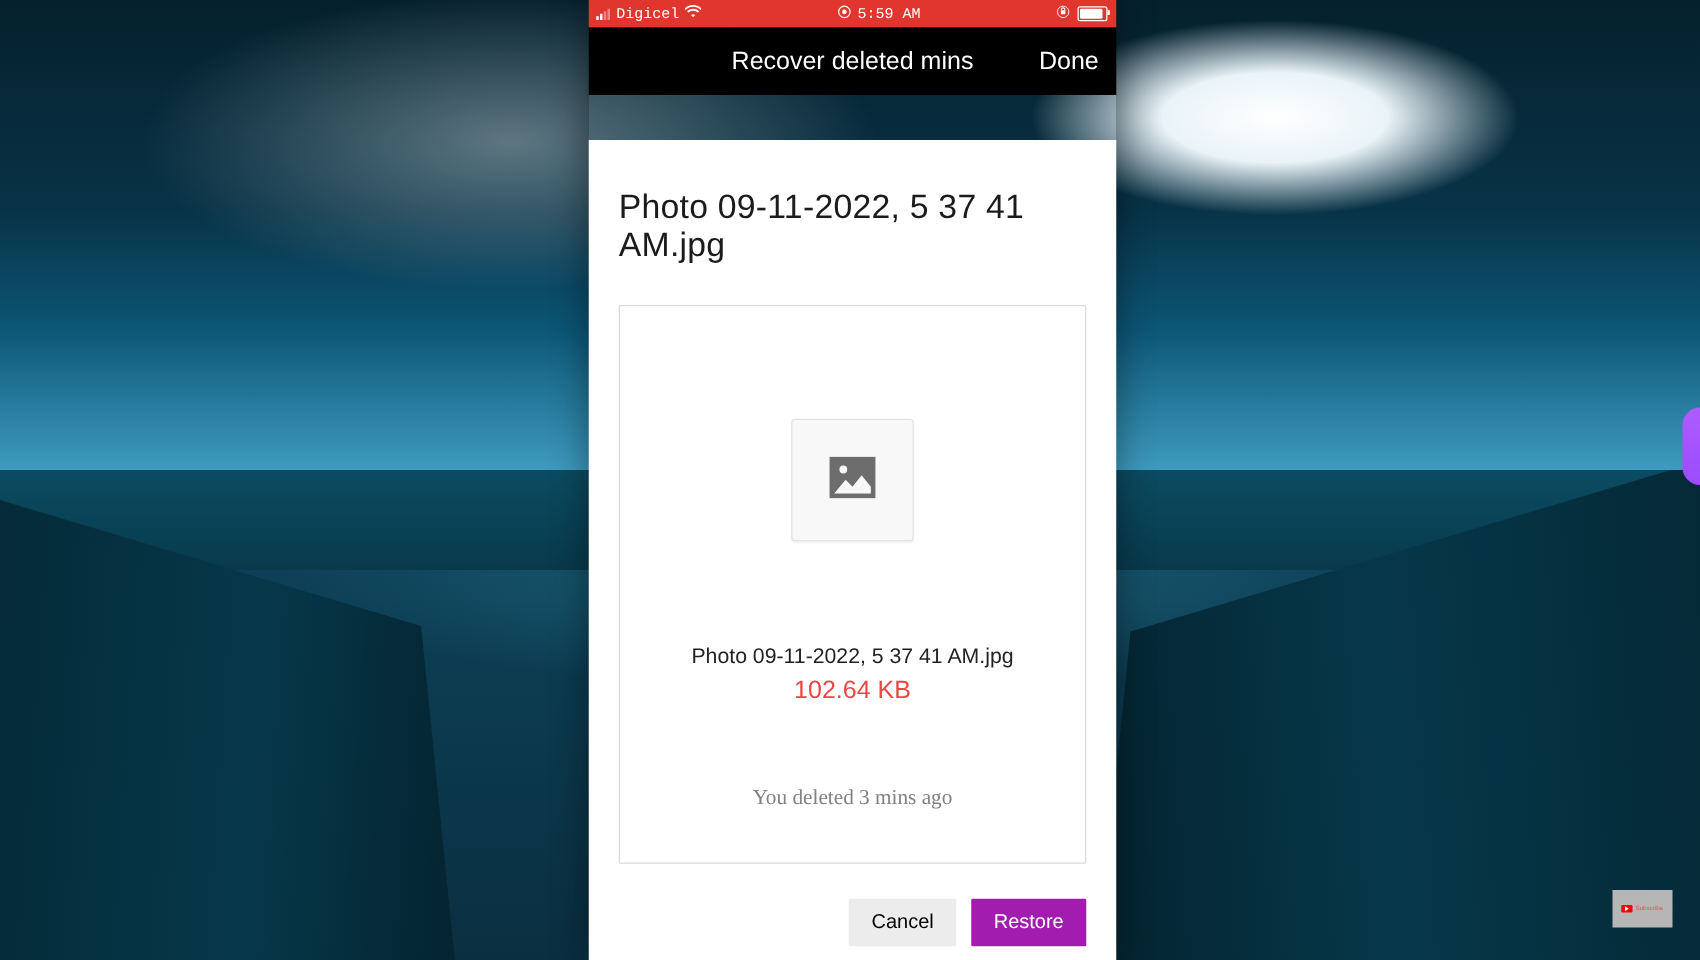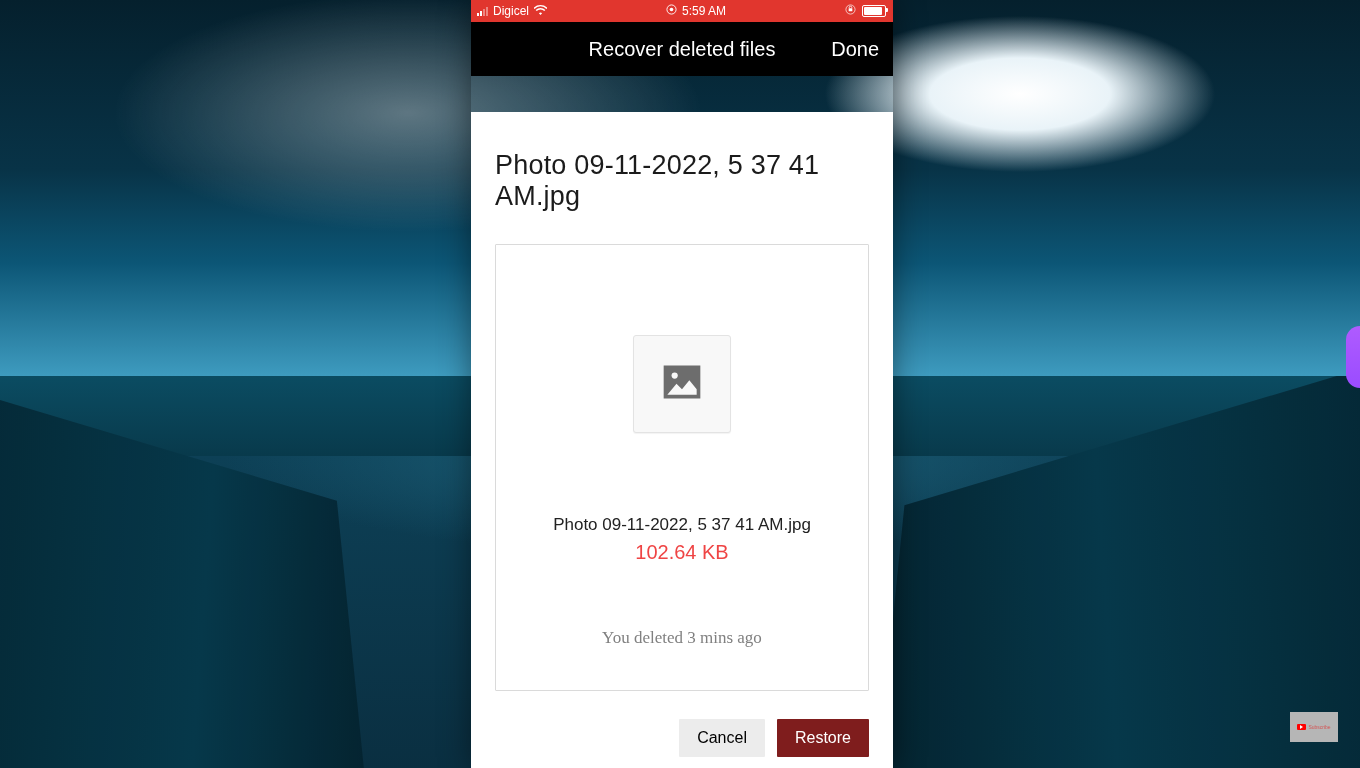--- a/index.html
+++ b/index.html
@@ -16,21 +16,21 @@
          background:
            radial-gradient(ellipse 650px 140px at 50% 0%, #1d617a 0%, rgba(13,60,77,0) 70%),
            linear-gradient(#0d4056 0%, #0a2f41 100%);}
   .bank-l,.bank-r{position:absolute;background:#042431;filter:brightness(.9);}
   .bank-l{left:-60px;top:-10px;width:420px;height:420px;transform:skewY(22deg) rotate(-6deg);
           background:linear-gradient(100deg,#052a38 0%,#073e52 60%,#052431 100%);}
   .bank-r{right:-40px;top:-20px;width:520px;height:440px;transform:skewY(-22deg) rotate(6deg);
           background:linear-gradient(-100deg,#052a38 0%,#073e52 55%,#052431 100%);}
   
   .phone{position:absolute;left:471px;top:0;width:422px;height:768px;box-shadow:0 0 30px rgba(0,0,0,.45);z-index:5;}
-  .statusbar{height:22px;background:#e1362e;color:#fff;display:flex;align-items:center;font-size:12px;font-weight:500;}
+  .statusbar{height:22px;background:#e1362e;color:#fff;display:flex;align-items:center;font-size:12px;font-weight:500;font-family:Liberation Mono, monospace;}
   .statusbar .sb-left{display:flex;align-items:center;gap:5px;padding-left:6px;}
   .statusbar .sb-center{flex:1;display:flex;justify-content:center;align-items:center;gap:5px;}
   .statusbar .sb-right{display:flex;align-items:center;gap:6px;padding-right:7px;}
   .sig-bars{display:flex;align-items:flex-end;gap:1px;height:10px;}
   .sig-bars span{width:2px;background:rgba(255,255,255,.4);}
   .sig-bars span.on{background:#fff;}
   .b1{height:3px}.b2{height:5px}.b3{height:7px}.b4{height:9px}
   .battery{position:relative;width:22px;height:10px;border:1px solid #fff;border-radius:2px;}
   .battery::after{content:"";position:absolute;right:-3px;top:2px;width:2px;height:4px;background:#fff;border-radius:0 1px 1px 0;}
   .battery i{position:absolute;left:1px;top:1px;bottom:1px;width:18px;background:#fff;border-radius:1px;}
@@ -41,21 +41,21 @@
   .file-title{font-size:27px;line-height:1.15;color:#1b1b1b;margin-top:38px;letter-spacing:.2px;}
   .card{margin-top:32px;border:1px solid #dadada;border-radius:1px;padding-top:90px;padding-bottom:42px;display:flex;flex-direction:column;align-items:center;}
   .thumb{width:96px;height:96px;border:1px solid #e3e3e3;border-radius:3px;background:#f8f8f8;display:flex;align-items:center;justify-content:center;box-shadow:0 1px 1px rgba(0,0,0,.05);}
   .thumb svg{width:44px;height:44px;}
   .meta-name{margin-top:82px;font-size:17px;color:#222;}
   .meta-size{margin-top:6px;font-size:20px;color:#ef4444;}
   .meta-when{margin-top:64px;font-size:17px;color:#808080;font-family:Liberation Serif, serif;}
   .actions{display:flex;justify-content:flex-end;gap:12px;margin-top:28px;}
   .btn{height:38px;padding:0 18px;font-size:16px;border:none;border-radius:1px;cursor:pointer;}
   .btn-cancel{background:#ececec;color:#000000;}
-  .btn-restore{background:#7f1d1d;color:#fff;font-weight:500;}
+  .btn-restore{background:#a21caf;color:#fff;font-weight:500;}
   
   .purple-pill{position:absolute;right:0;top:326px;width:14px;height:62px;background:linear-gradient(#af5bff,#9a4cff);border-radius:14px 0 0 14px;z-index:6;}
   
   .subscribe-badge{position:absolute;right:22px;bottom:26px;width:48px;height:30px;background:#b6b6b6;display:flex;align-items:center;justify-content:center;gap:2px;z-index:6;}
   .subscribe-badge .yt{width:9px;height:6px;background:#ff0000;border-radius:1px;position:relative;}
   .subscribe-badge .yt::after{content:"";position:absolute;left:3px;top:1px;border-left:3px solid #fff;border-top:2px solid transparent;border-bottom:2px solid transparent;}
   .subscribe-badge .txt{font-size:5px;color:#d45656;}
 </style>
 </head>
 <body>
@@ -112,21 +112,21 @@
             <rect x="8" y="9" width="8" height="7" rx="1" fill="#fff"></rect>
           </svg>
       </span>
       <span class="battery">
           <i></i>
         </span>
     </div>
   </div>
 
   <div class="navbar">
-    <span class="navbar-title">Recover deleted files</span>
+    <span class="navbar-title">Recover deleted mins</span>
     <span class="navbar-done">Done</span>
   </div>
 
   <div class="appbody">
     <div class="file-title">Photo 09-11-2022, 5 37 41 AM.jpg</div>
 
     <div class="card">
       <div class="thumb">
         <span>
           <svg viewBox="0 0 24 24">

